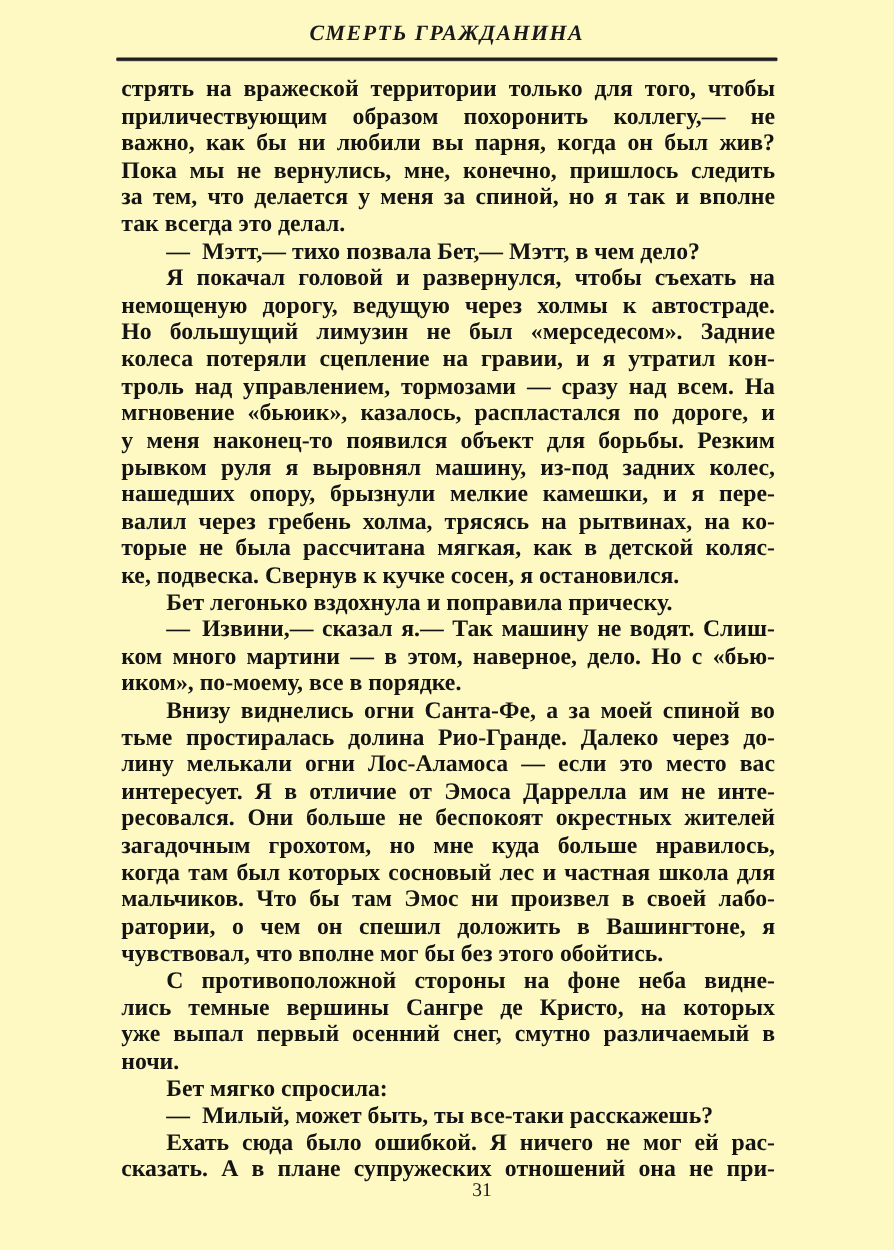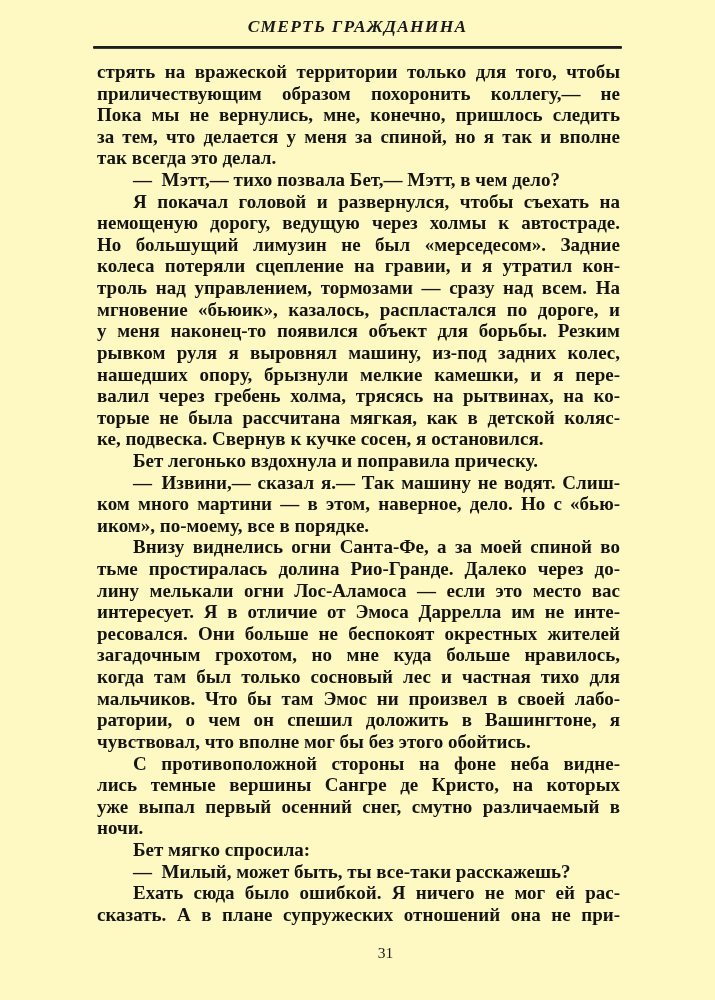--- a/index.html
+++ b/index.html
@@ -67,20 +67,21 @@
 </head>
 <body>
 
 <div class="page">
   <div class="running-title">СМЕРТЬ ГРАЖДАНИНА</div>
   <div class="header-rule"></div>
   <div class="body-text">
       <div class="para">
         <div class="line just">стрять на вражеской территории только для того, чтобы</div>
         <div class="line just">приличествующим образом похоронить коллегу,— не</div>
+        <div class="line just">важно, как бы ни любили вы парня, когда он был жив?</div>
         <div class="line just">Пока мы не вернулись, мне, конечно, пришлось следить</div>
         <div class="line just">за тем, что делается у меня за спиной, но я так и вполне</div>
         <div class="line">так всегда это делал.</div>
       </div>
       <div class="para">
         <div class="line ind">— Мэтт,— тихо позвала Бет,— Мэтт, в чем дело?</div>
       </div>
       <div class="para">
         <div class="line just ind">Я покачал головой и развернулся, чтобы съехать на</div>
         <div class="line just">немощеную дорогу, ведущую через холмы к автостраде.</div>
@@ -103,21 +104,21 @@
         <div class="line just">ком много мартини — в этом, наверное, дело. Но с «бью-</div>
         <div class="line">иком», по-моему, все в порядке.</div>
       </div>
       <div class="para">
         <div class="line just ind">Внизу виднелись огни Санта-Фе, а за моей спиной во</div>
         <div class="line just">тьме простиралась долина Рио-Гранде. Далеко через до-</div>
         <div class="line just">лину мелькали огни Лос-Аламоса — если это место вас</div>
         <div class="line just">интересует. Я в отличие от Эмоса Даррелла им не инте-</div>
         <div class="line just">ресовался. Они больше не беспокоят окрестных жителей</div>
         <div class="line just">загадочным грохотом, но мне куда больше нравилось,</div>
-        <div class="line just">когда там был только сосновый лес и частная тихо для</div>
+        <div class="line just">когда там был которых сосновый лес и частная школа для</div>
         <div class="line just">мальчиков. Что бы там Эмос ни произвел в своей лабо-</div>
         <div class="line just">ратории, о чем он спешил доложить в Вашингтоне, я</div>
         <div class="line">чувствовал, что вполне мог бы без этого обойтись.</div>
       </div>
       <div class="para">
         <div class="line just ind">С противоположной стороны на фоне неба видне-</div>
         <div class="line just">лись темные вершины Сангре де Кристо, на которых</div>
         <div class="line just">уже выпал первый осенний снег, смутно различаемый в</div>
         <div class="line">ночи.</div>
       </div>

